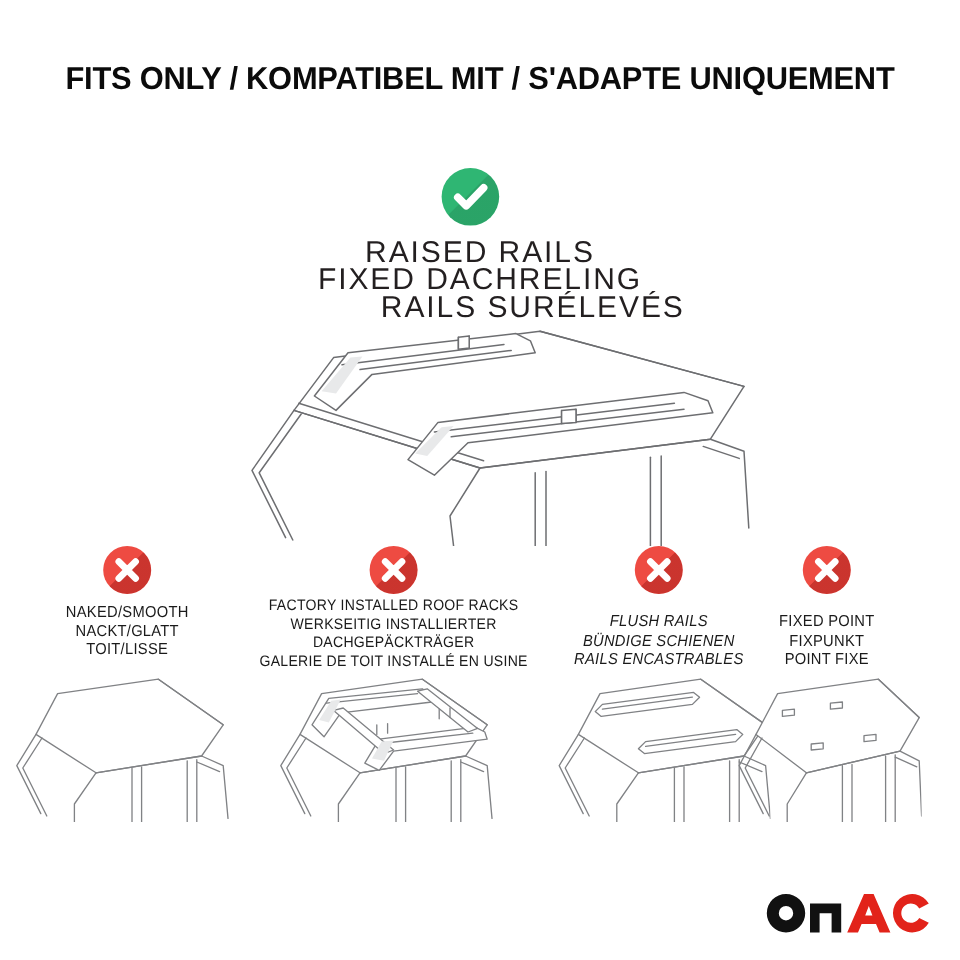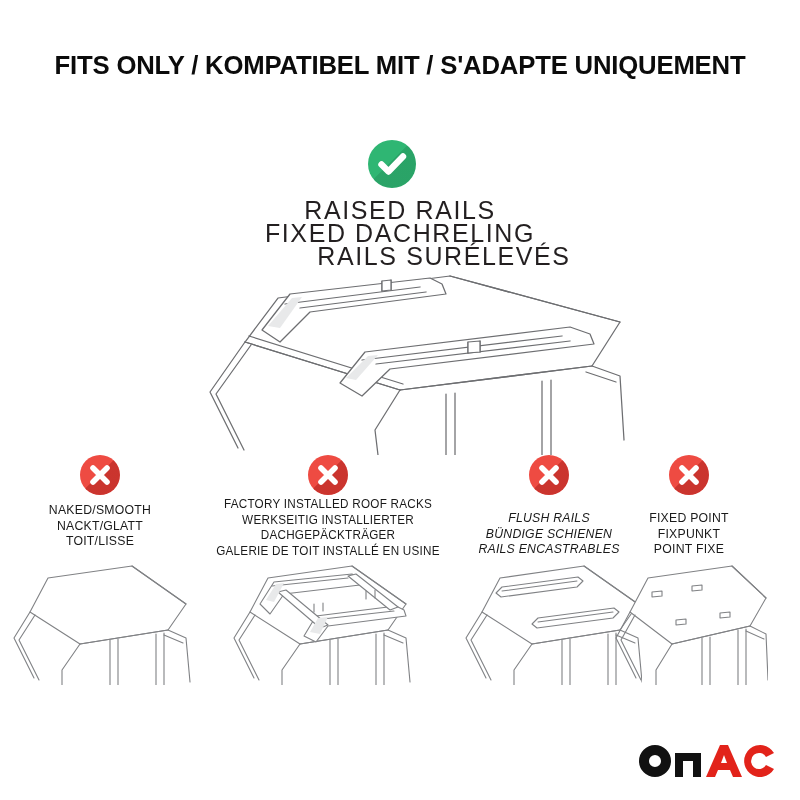--- a/index.html
+++ b/index.html
@@ -79,21 +79,21 @@
     width: 500px;
     height: 185px;
   }
 
   
   .col {
     position: absolute;
     top: 440px;
     height: 360px;
   }
-  #col-1 { left: 0px;   width: 200px; }
+  #col-1 { left: 0px;   width: 200px; padding-left: 12px; }
   #col-2 { left: 200px; width: 256px; }
   #col-3 { left: 456px; width: 186px; font-style: italic; }
   #col-4 { left: 610px; width: 158px; }
 
   .col .badge {
     top: 15px;
     left: 50%;
     margin-left: -20px;
     width: 40px;
     height: 40px;

